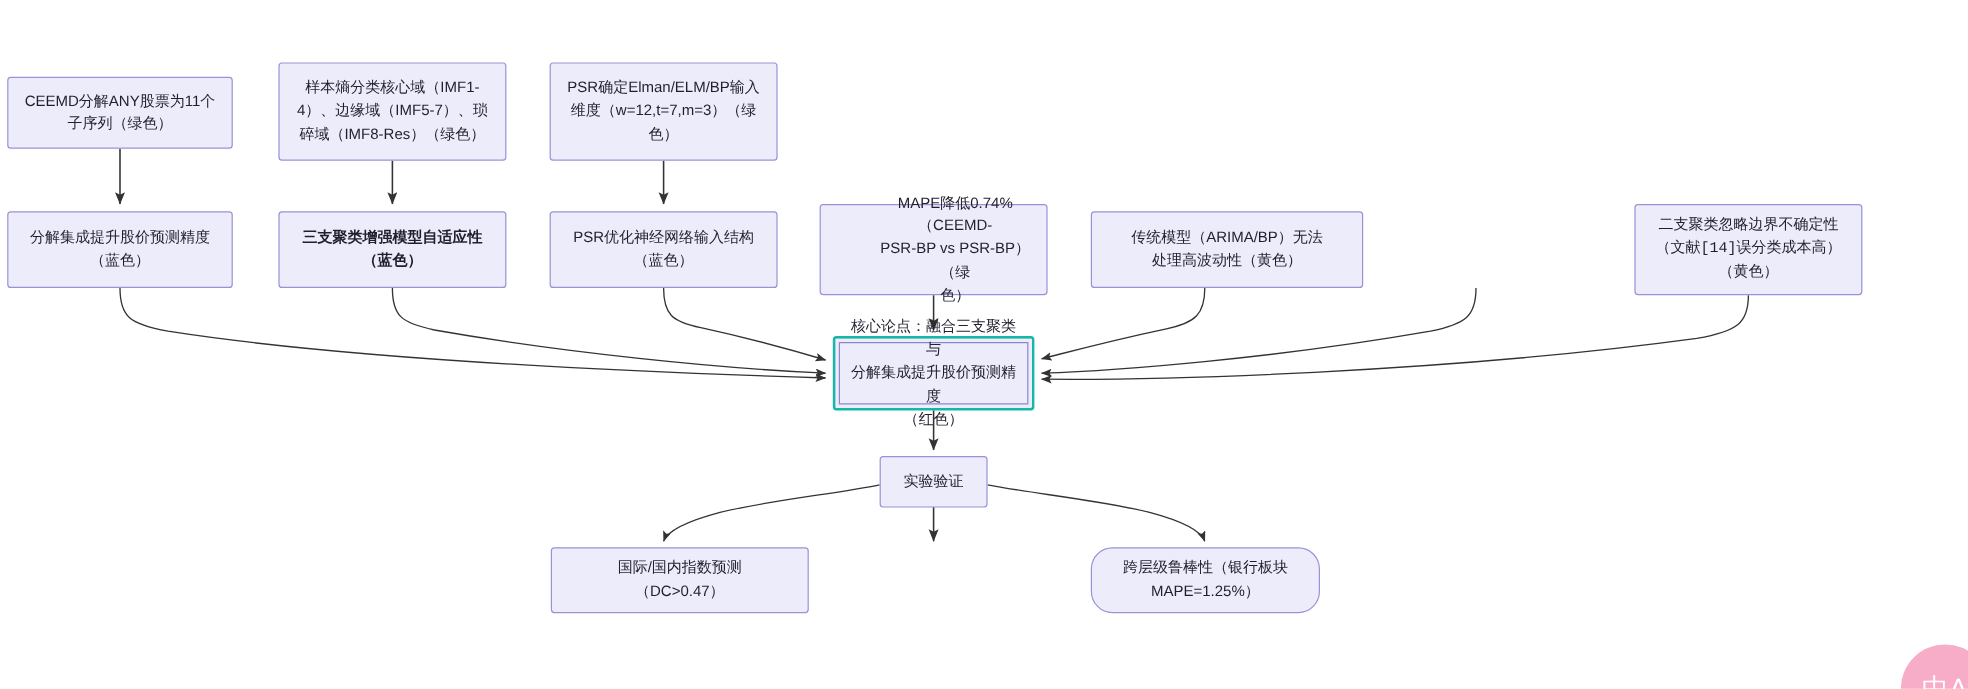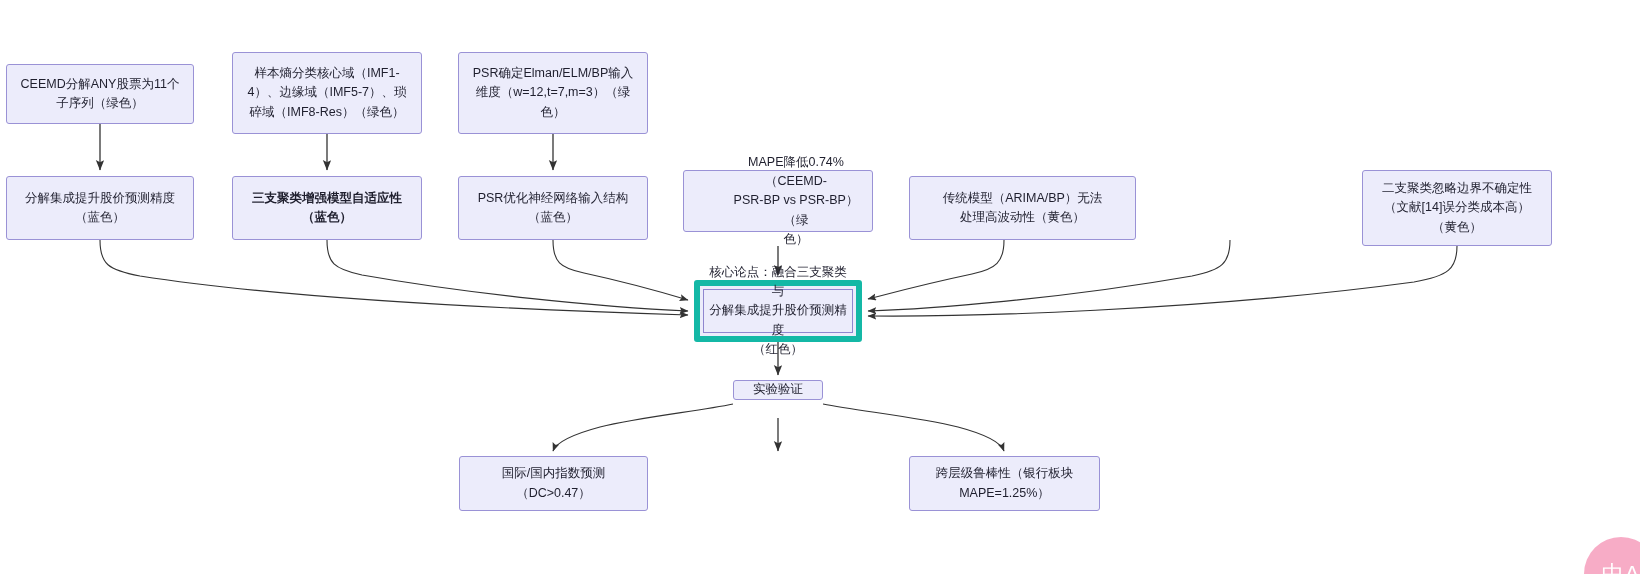--- a/index.html
+++ b/index.html
@@ -37,21 +37,21 @@
     align-items: center;
     justify-content: center;
     text-align: center;
     color: #1f1f2e;
     font-size: 12.5px;
     line-height: 1.55;
     padding: 3px 8px;
     z-index: 2;
   }
   .node-core {
-    border: 6px solid #14b8a6;
+    border: 2px solid #14b8a6;
     box-shadow: inset 0 0 0 3px #ECECFB, inset 0 0 0 4px #8F86CF;
     background: #ECECFB;
   }
   .node-label {
     display: block;
     white-space: pre-line;
   }
   #watermark {
     position: absolute;
     right: -18px;
@@ -123,50 +123,50 @@
 （蓝色）</span>
   </div>
   <div class="node" style="left:232px; top:157px; width:190px; height:64px;font-weight:bold;">
     <span class="node-label">三支聚类增强模型自适应性
 （蓝色）</span>
   </div>
   <div class="node" style="left:458px; top:157px; width:190px; height:64px;">
     <span class="node-label">PSR优化神经网络输入结构
 （蓝色）</span>
   </div>
-  <div class="node" style="left:683px; top:151px; width:190px; height:62px;padding-left:44px;">
+  <div class="node" style="left:683px; top:151px; width:190px; height:76px;padding-left:44px;">
     <span class="node-label">MAPE降低0.74%（CEEMD-
 PSR-BP vs PSR-BP）（绿
 色）</span>
   </div>
   <div class="node" style="left:909px; top:157px; width:227px; height:64px;">
     <span class="node-label">传统模型（ARIMA/BP）无法
 处理高波动性（黄色）</span>
   </div>
-  <div class="node" style="left:1362px; top:151px; width:190px; height:76px;">
+  <div class="node" style="left:1362px; top:151px; width:190px; height:76px;font-family:Liberation Mono, monospace;">
     <span class="node-label">二支聚类忽略边界不确定性
 （文献[14]误分类成本高）
 （黄色）</span>
   </div>
 
   <div class="node node-core" style="left:694px; top:261px; width:168px; height:62px;">
     <span class="node-label">核心论点：融合三支聚类与
 分解集成提升股价预测精度
 （红色）</span>
   </div>
 
-  <div class="node" style="left:733px; top:361px; width:90px; height:20px;">
+  <div class="node" style="left:733px; top:361px; width:90px; height:43px;">
     <span class="node-label">实验验证</span>
   </div>
 
-  <div class="node" style="left:459px; top:437px; width:189px; height:55px;">
+  <div class="node" style="left:459px; top:437px; width:215px; height:55px;">
     <span class="node-label">国际/国内指数预测
 （DC&gt;0.47）</span>
   </div>
-  <div class="node" style="left:909px; top:437px; width:191px; height:55px;">
+  <div class="node" style="left:909px; top:437px; width:191px; height:55px;border-radius:18px;">
     <span class="node-label">跨层级鲁棒性（银行板块
 MAPE=1.25%）</span>
   </div>
 
   <div id="watermark">
     <span>中A</span>
   </div>
 
 </div>
 

